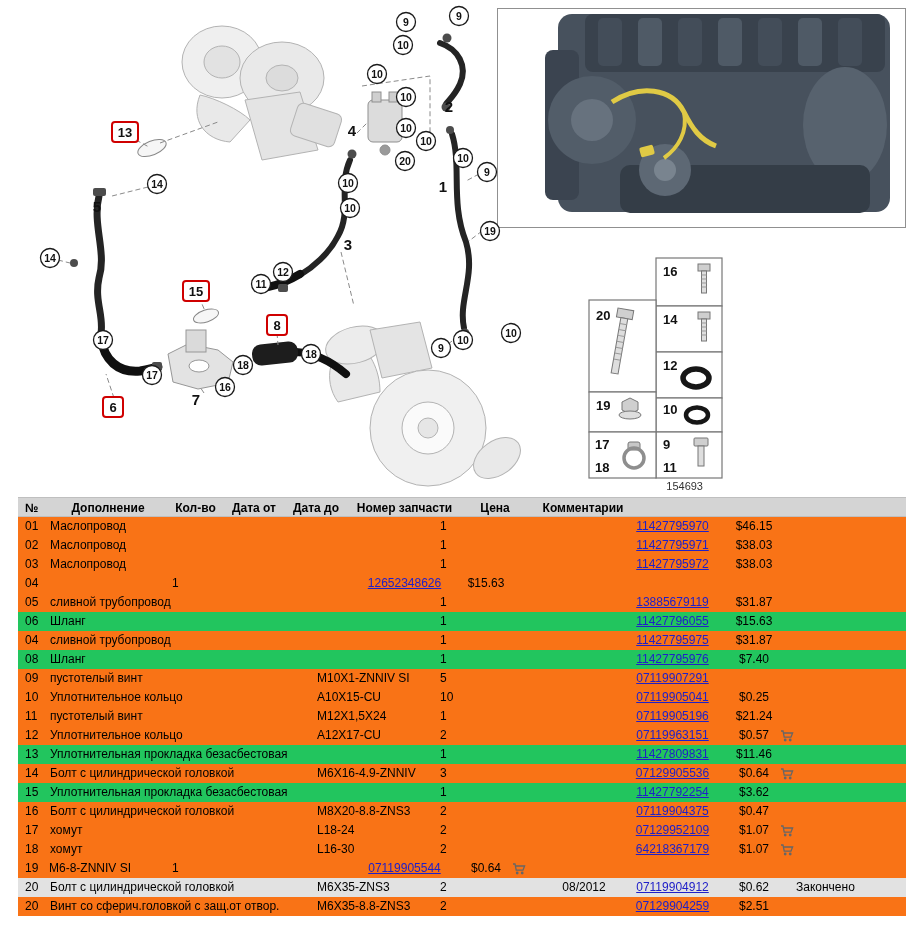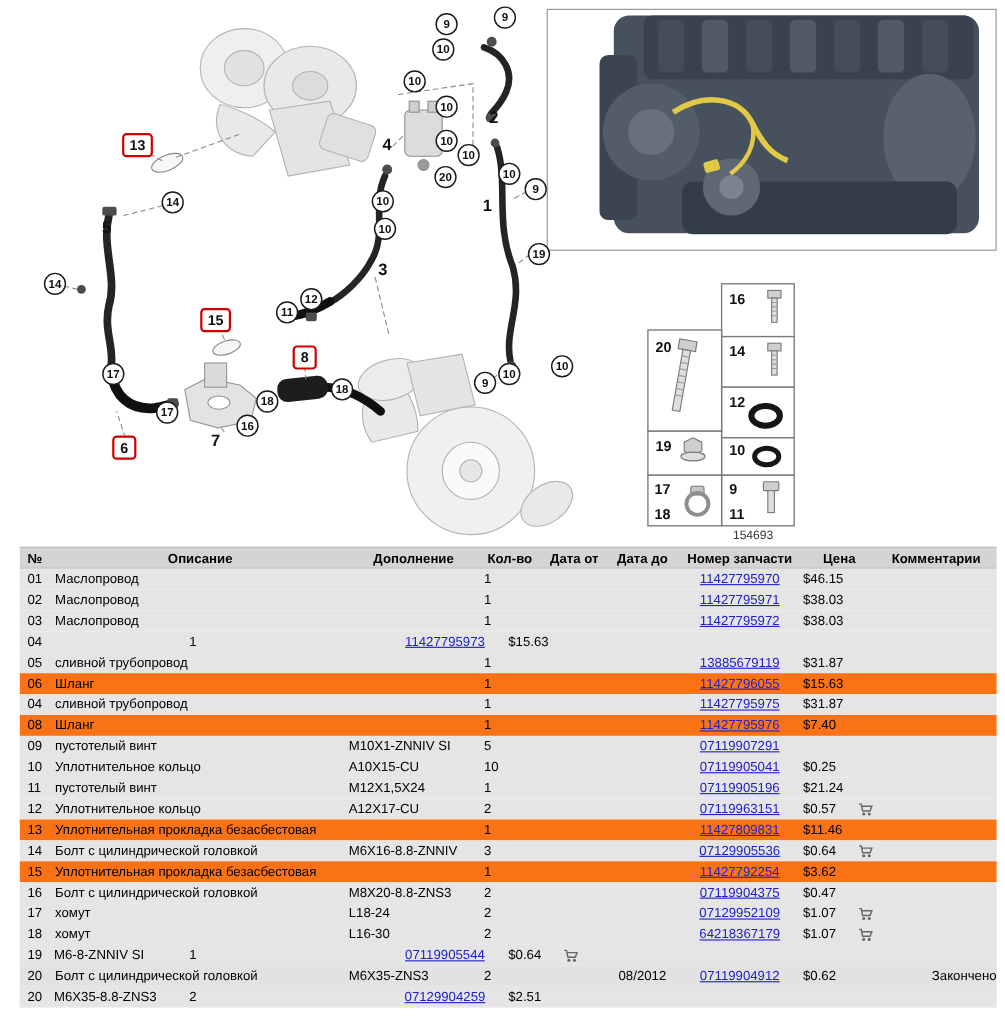--- a/index.html
+++ b/index.html
@@ -13,35 +13,35 @@
   .co-num{font-size:10.5px;font-weight:bold;fill:#111;text-anchor:middle}
   .co-box{fill:#ffffff;stroke:#cf0000;stroke-width:2}
   .co-boxnum{font-size:13px;font-weight:bold;fill:#111;text-anchor:middle}
   .co-plain{font-size:15px;font-weight:bold;fill:#111;text-anchor:middle}
   .lg-num{font-size:13px;font-weight:bold;fill:#111}
   .img-num{font-size:11px;fill:#333}
 
   .parts-table{position:absolute;left:18px;top:497px;width:888px;font-size:12px}
   .thead{display:flex;height:20px;line-height:20px;background:#d4d4d4;font-weight:bold;
          border-top:1px solid #bfbfbf;border-bottom:1px solid #bfbfbf}
-  .trow{display:flex;height:19px;line-height:19px;background:#e5e5e5}
-  .trow.hl-pink{background:#f97316}
+  .trow{display:flex;height:19px;line-height:19px;background:#f97316}
+  .trow.hl-pink{background:#22c55e}
   .trow.hl-gray{background:#e2e2e2}
   .cell{overflow:hidden;white-space:nowrap}
   .c-num{width:30px;padding-left:7px}
   .c-desc{width:268px;padding-left:2px}
   .c-supp{width:120px;padding-left:1px}
   .c-qty{width:55px;padding-left:4px}
   .c-dfrom{width:62px;text-align:center}
   .c-dto{width:62px;text-align:center}
   .c-part{width:115px;text-align:center}
   .c-price{width:66px;display:flex}
-  .price-val{flex:1;text-align:left}
+  .price-val{flex:1;text-align:center}
   .cart-slot{width:18px;display:flex;align-items:center;justify-content:center;cursor:pointer}
-  .c-comment{width:110px;text-align:right}
+  .c-comment{width:110px;text-align:left}
   .thead .cell{text-align:center;padding-left:0}
   .thead .c-num{text-align:left;padding-left:7px}
   .thead .c-price{display:block}
   a{color:#2020c8;text-decoration:underline;cursor:pointer}
 </style>
 </head>
 <body>
 
 <div class="diagram">
 <svg width="914" height="497" viewBox="0 0 914 497" xmlns="http://www.w3.org/2000/svg">
@@ -334,21 +334,20 @@
           <circle cx="311" cy="354" r="9.5" class="co-circle"></circle>
           <text x="311" y="354" dy="3.5" class="co-num">18</text>
         </g>
       </g>
 </svg>
 </div>
 
 <div class="parts-table">
   <div class="thead">
     <span class="cell c-num">№</span>
-    <span class="cell c-desc">Описание</span>
     <span class="cell c-supp">Дополнение</span>
     <span class="cell c-qty">Кол-во</span>
     <span class="cell c-dfrom">Дата от</span>
     <span class="cell c-dto">Дата до</span>
     <span class="cell c-part">Номер запчасти</span>
     <span class="cell c-price">Цена</span>
     <span class="cell c-comment">Комментарии</span>
   </div>
   <div id="rows">
       <div class="trow">
@@ -392,21 +391,21 @@
           <span class="cart-slot"></span>
         </span>
         <span class="cell c-comment"></span>
       </div>
       <div class="trow">
         <span class="cell c-num">04</span>
         <span class="cell c-supp"></span>
         <span class="cell c-qty">1</span>
         <span class="cell c-dfrom"></span>
         <span class="cell c-dto"></span>
-        <span class="cell c-part"><a href="#">11427795973</a></span>
+        <span class="cell c-part"><a href="#">12652348626</a></span>
         <span class="cell c-price">
           <span class="price-val">$15.63</span>
           <span class="cart-slot"></span>
         </span>
         <span class="cell c-comment"></span>
       </div>
       <div class="trow">
         <span class="cell c-num">05</span>
         <span class="cell c-desc">сливной трубопровод</span>
         <span class="cell c-supp"></span>
@@ -534,21 +533,21 @@
         <span class="cell c-part"><a href="#">11427809831</a></span>
         <span class="cell c-price">
           <span class="price-val">$11.46</span>
           <span class="cart-slot"></span>
         </span>
         <span class="cell c-comment"></span>
       </div>
       <div class="trow">
         <span class="cell c-num">14</span>
         <span class="cell c-desc">Болт с цилиндрической головкой</span>
-        <span class="cell c-supp">M6X16-8.8-ZNNIV</span>
+        <span class="cell c-supp">M6X16-4.9-ZNNIV</span>
         <span class="cell c-qty">3</span>
         <span class="cell c-dfrom"></span>
         <span class="cell c-dto"></span>
         <span class="cell c-part"><a href="#">07129905536</a></span>
         <span class="cell c-price">
           <span class="price-val">$0.64</span>
           <span class="cart-slot">
             <svg width="14" height="12" viewBox="0 0 14 12">
               <path d="M1 1 L3 1 L4.2 7.2 L11 7.2 L12.6 3 L3.6 3" fill="none" stroke="#666" stroke-width="1.3"></path>
               <circle cx="5.2" cy="10" r="1.4" fill="#666"></circle>
@@ -654,20 +653,21 @@
         <span class="cell c-dto">08/2012</span>
         <span class="cell c-part"><a href="#">07119904912</a></span>
         <span class="cell c-price">
           <span class="price-val">$0.62</span>
           <span class="cart-slot"></span>
         </span>
         <span class="cell c-comment">Закончено</span>
       </div>
       <div class="trow">
         <span class="cell c-num">20</span>
+        <span class="cell c-desc">Винт со сферич.головкой с защ.от отвор.</span>
         <span class="cell c-supp">M6X35-8.8-ZNS3</span>
         <span class="cell c-qty">2</span>
         <span class="cell c-dfrom"></span>
         <span class="cell c-dto"></span>
         <span class="cell c-part"><a href="#">07129904259</a></span>
         <span class="cell c-price">
           <span class="price-val">$2.51</span>
           <span class="cart-slot"></span>
         </span>
         <span class="cell c-comment"></span>

